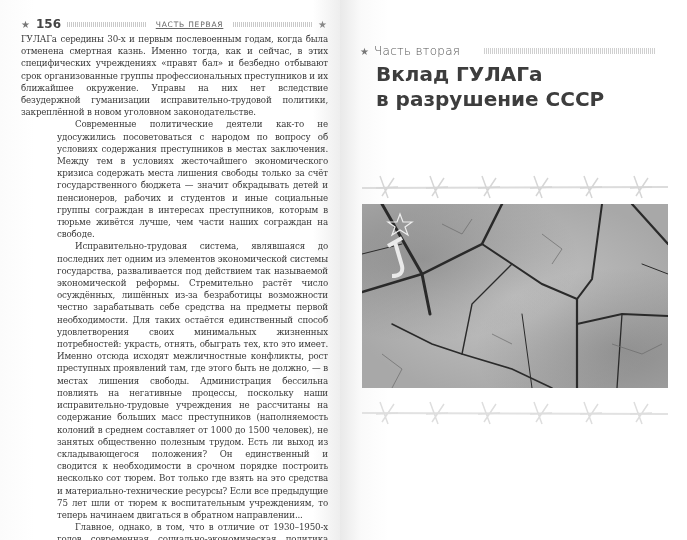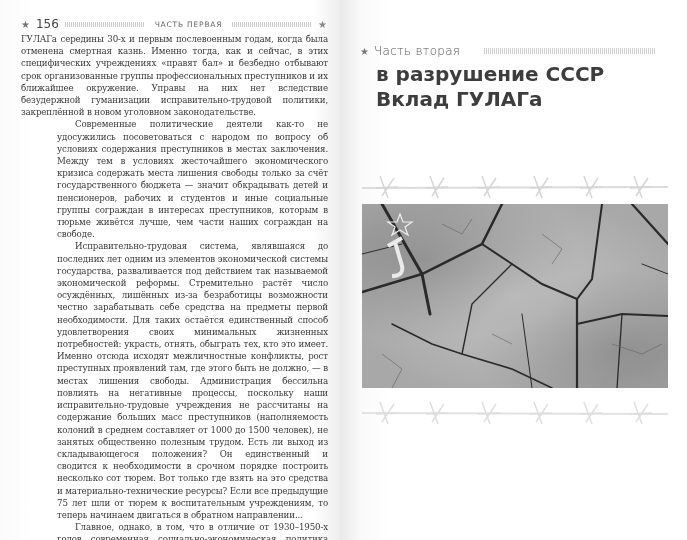--- a/index.html
+++ b/index.html
@@ -14,23 +14,23 @@
     .page-right {
       position:absolute; left:340px; top:0; width:347px; height:540px;
       background:linear-gradient(to right,#e9e9e9 0%,#fafafa 6%,#fff 14%,#fff 100%);
     }
     .running-head {
       position:absolute; left:21px; top:17px; width:306px; height:14px;
       display:flex; align-items:center;
       font-family:"DejaVu Sans", sans-serif; font-size:11px; color:#555;
     }
     .rh-star { font-size:10px; color:#777; margin-right:6px; }
-    .rh-num { font-size:12px; color:#444; margin-right:6px; }
+    .rh-num { font-size:12px; color:#444; margin-right:6px;font-weight:bold; }
     .rh-fill { flex:1; height:5px; background:repeating-linear-gradient(to right,#c9c9c9 0 1px,transparent 1px 2px); }
-    .rh-title { font-size:7.5px; letter-spacing:0.8px; color:#666; margin:0 10px; text-transform:uppercase; }
+    .rh-title { font-size:7.5px; letter-spacing:0.8px; color:#666; margin:0 10px; text-transform:uppercase;text-decoration:underline; }
     .rh-star-r { font-size:10px; color:#888; margin-left:6px; }
 
     .body-text {
       position:absolute; left:21px; top:33px; width:307px;
       font-size:8.7px; line-height:12.2px; text-align:justify; color:#3a3a3a;
       letter-spacing:-0.15px;
     }
     .body-text p { margin:0; text-indent:0; }
     .body-text p.indent { text-indent:18px;margin-left:36px; }
 
@@ -85,22 +85,22 @@
 
 <div class="page-right"></div>
 
 <div class="part-head">
   <span class="ph-star">★</span>
   <span class="ph-label">Часть вторая</span>
   <span class="ph-fill"></span>
 </div>
 
 <div class="chapter-title">
+  <div>Вклад ГУЛАГа</div>
   <div>в разрушение СССР</div>
-  <div>Вклад ГУЛАГа</div>
 </div>
 
 <svg class="wire" style="top:174px" viewBox="0 0 306 26">
   <line x1="0" y1="14" x2="306" y2="13" stroke="#dcdcdc" stroke-width="2"></line>
   <g stroke="#d6d6d6" stroke-width="1.5" fill="none">
     <path d="M18 2 L26 24 M32 4 L20 22 M14 14 L36 13"></path>
     <path d="M68 2 L76 24 M82 4 L70 22 M64 14 L86 13"></path>
     <path d="M120 2 L128 24 M134 4 L122 22 M116 14 L138 13"></path>
     <path d="M172 2 L180 24 M186 4 L174 22 M168 14 L190 13"></path>
     <path d="M222 2 L230 24 M236 4 L224 22 M218 14 L240 13"></path>

